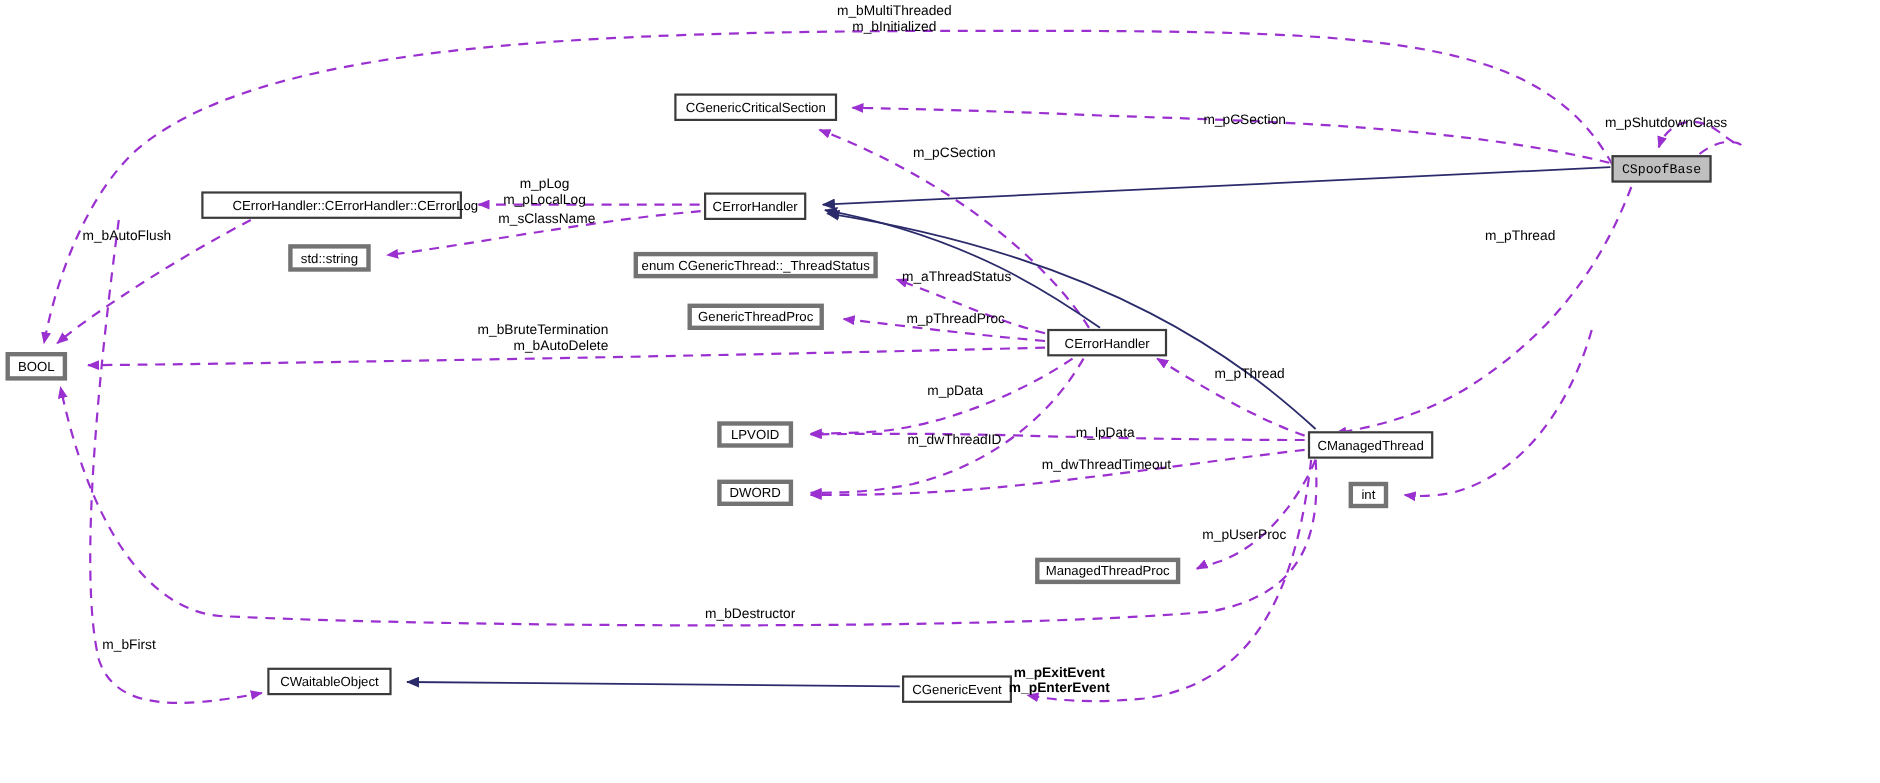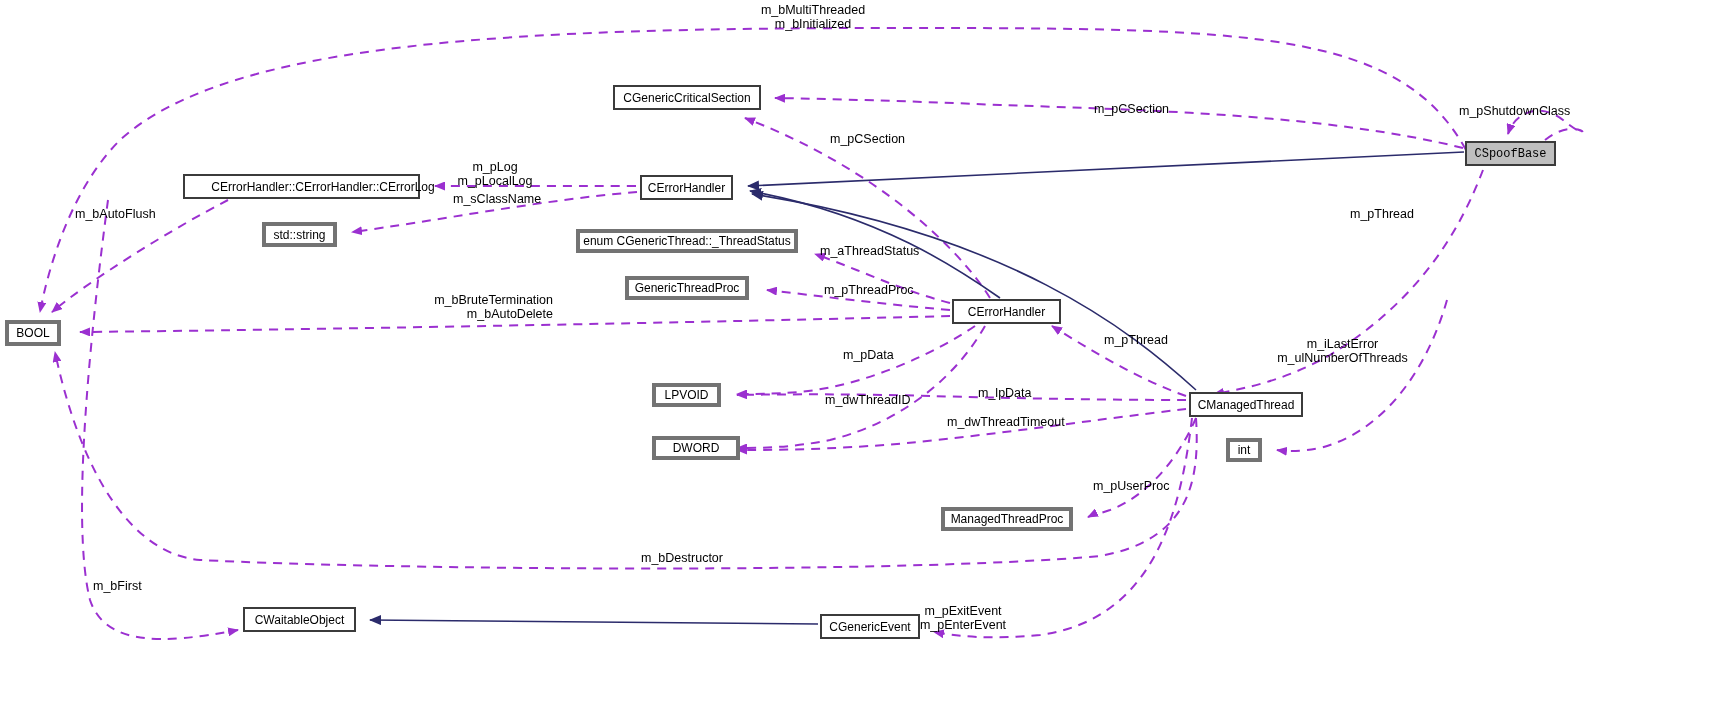--- a/index.html
+++ b/index.html
@@ -165,21 +165,21 @@
   </div>
 
   <div class="uml-node node-plain" style="left:625px;top:276px;width:124px;height:24px;">
     <span>GenericThreadProc</span>
   </div>
 
   <div class="uml-node node-plain" style="left:652px;top:383px;width:69px;height:24px;">
     <span>LPVOID</span>
   </div>
 
-  <div class="uml-node node-plain" style="left:652px;top:436px;width:88px;height:24px;">
+  <div class="uml-node node-plain" style="left:652px;top:436px;width:69px;height:24px;">
     <span>DWORD</span>
   </div>
 
   <div class="uml-node node-strong" style="left:820px;top:614px;width:100px;height:25px;">
     <span>CGenericEvent</span>
   </div>
 
   <div class="uml-node node-plain" style="left:941px;top:507px;width:132px;height:24px;">
     <span>ManagedThreadProc</span>
   </div>
@@ -218,35 +218,33 @@
 
   <div class="edge-label" style="left:1350px;top:207px;">m_pThread</div>
 
   <div class="edge-label" style="left:820px;top:244px;">m_aThreadStatus</div>
 
   <div class="edge-label" style="left:824px;top:283px;">m_pThreadProc</div>
 
   <div class="edge-label right" style="left:320px;top:293px;width:233px;">m_bBruteTermination
 m_bAutoDelete</div>
 
-  <div class="edge-label center" style="left:1230px;top:337px;width:225px;">m_iLastError
-m_ulNumberOfThreads</div>
 
   <div class="edge-label" style="left:1104px;top:333px;">m_pThread</div>
 
   <div class="edge-label" style="left:843px;top:348px;">m_pData</div>
 
   <div class="edge-label" style="left:978px;top:386px;">m_lpData</div>
 
   <div class="edge-label" style="left:825px;top:393px;">m_dwThreadID</div>
 
   <div class="edge-label" style="left:947px;top:415px;">m_dwThreadTimeout</div>
 
   <div class="edge-label" style="left:1093px;top:479px;">m_pUserProc</div>
 
   <div class="edge-label" style="left:641px;top:551px;">m_bDestructor</div>
 
   <div class="edge-label" style="left:93px;top:579px;">m_bFirst</div>
 
-  <div class="edge-label center" style="left:903px;top:604px;width:120px;">m_pExitEvent
+  <div class="edge-label center" style="left:903px;top:604px;width:120px;font-weight:bold;">m_pExitEvent
 m_pEnterEvent</div>
 
 </div>
 
 </body></html>

